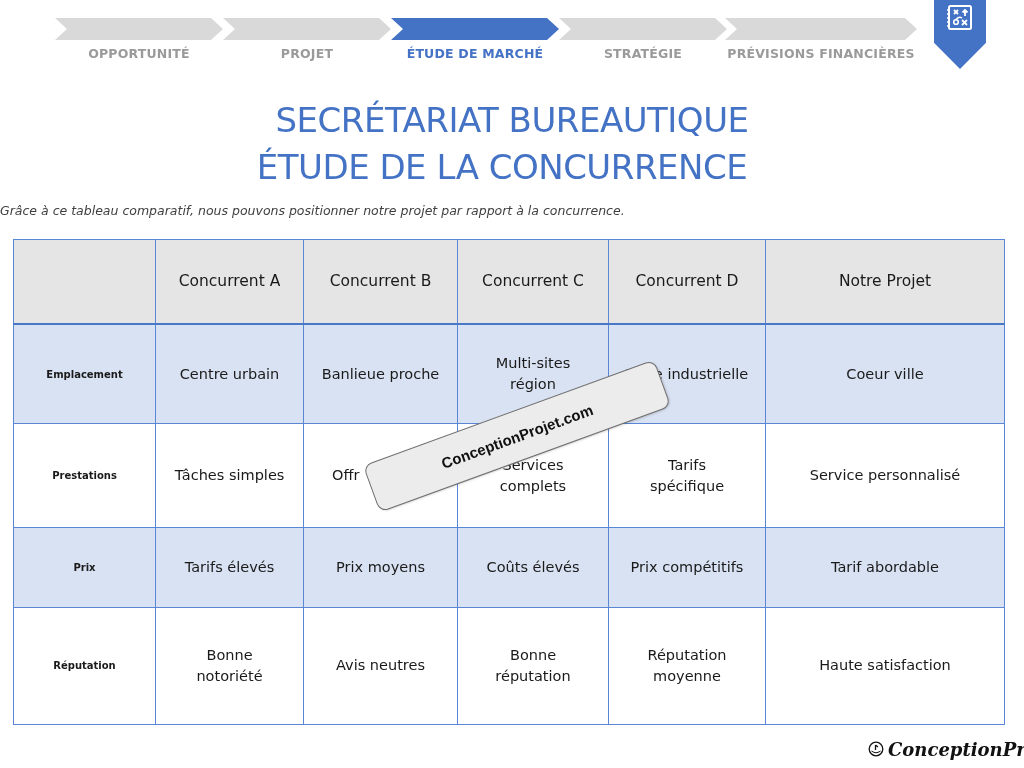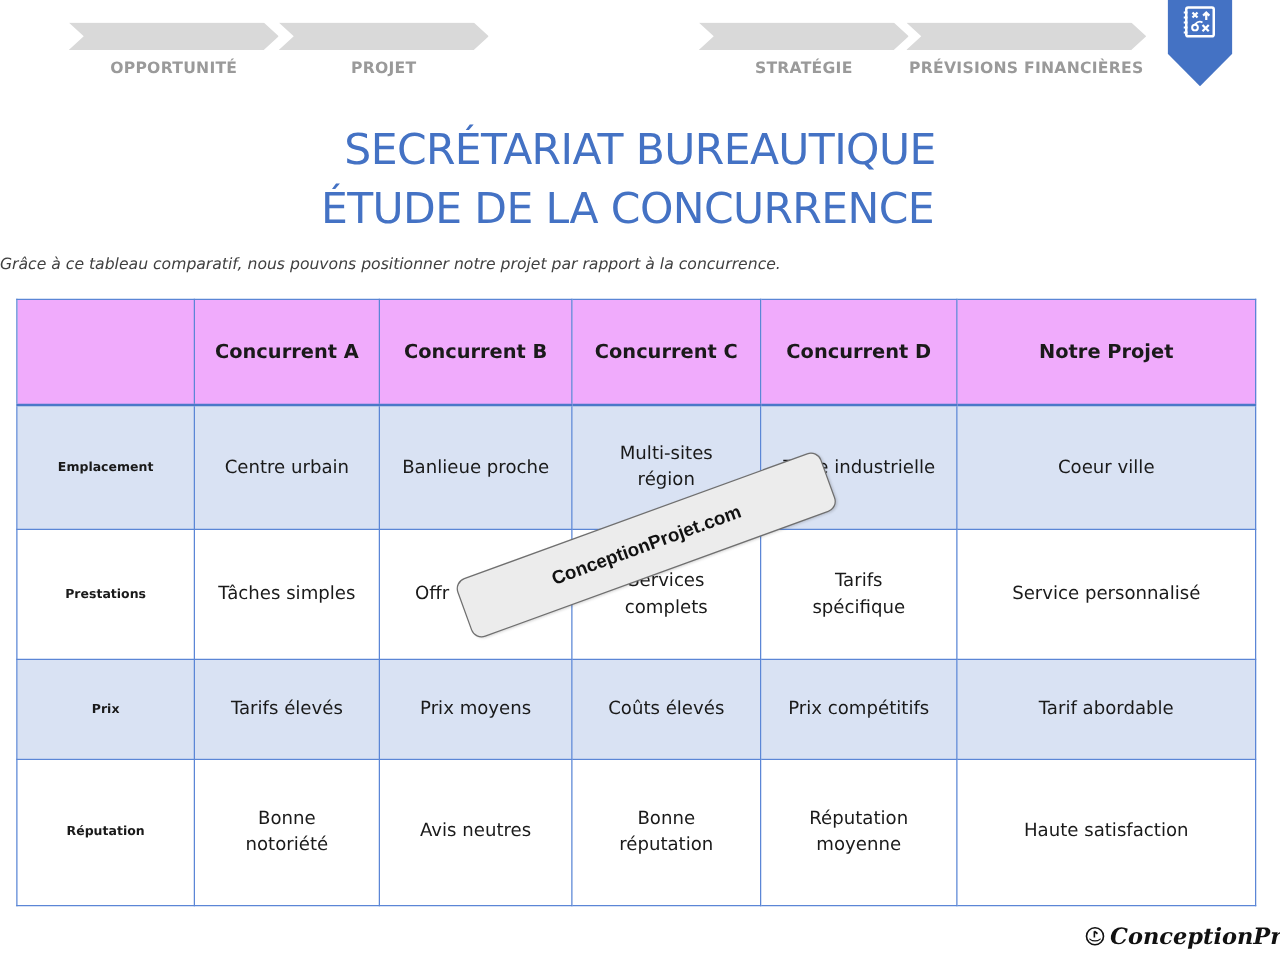--- a/index.html
+++ b/index.html
@@ -47,21 +47,21 @@
     
     .grid {
       position: absolute; left: 13px; top: 239px; width: 991px; height: 486px;
       border-collapse: collapse; table-layout: fixed;
     }
     .grid td, .grid th {
       border: 1.5px solid #5b86d6; text-align: center; vertical-align: middle;
       font-family: "DejaVu Sans", sans-serif; font-size: 14.5px; color: #1a1a1a;
       line-height: 21px; padding: 0 6px;
     }
-    .grid th { font-weight: bold; font-size: 15.5px; background: #f0abfc; }
+    .grid th { font-weight: normal; font-size: 15.5px; background: #e5e5e5; }
     .grid tr.hdr { height: 83px; }
     .grid tr.hdr th { border-bottom: 2.5px solid #4a78c8; }
     .grid tr.r0 { height: 98px; }
     .grid tr.r1 { height: 102px; }
     .grid tr.r2 { height: 78px; }
     .grid tr.r3 { height: 115px; }
     .grid tr.shaded td { background: #d9e2f3; }
     .grid td.rowhead { font-weight: bold; font-size: 10px; }
 
     
@@ -87,20 +87,24 @@
 <body>
 
 <div class="steps">
   <div class="step first" style="left:0; width:168px;">
     <div class="chev"></div>
     <div class="lbl">OPPORTUNITÉ</div>
   </div>
   <div class="step" style="left:168px; width:168px;">
     <div class="chev"></div>
     <div class="lbl">PROJET</div>
+  </div>
+  <div class="step active" style="left:336px; width:168px;">
+    <div class="chev"></div>
+    <div class="lbl">ÉTUDE DE MARCHÉ</div>
   </div>
   <div class="step" style="left:504px; width:168px;">
     <div class="chev"></div>
     <div class="lbl">STRATÉGIE</div>
   </div>
   <div class="step" style="left:670px; width:192px;">
     <div class="chev"></div>
     <div class="lbl">PRÉVISIONS FINANCIÈRES</div>
   </div>
 </div>

